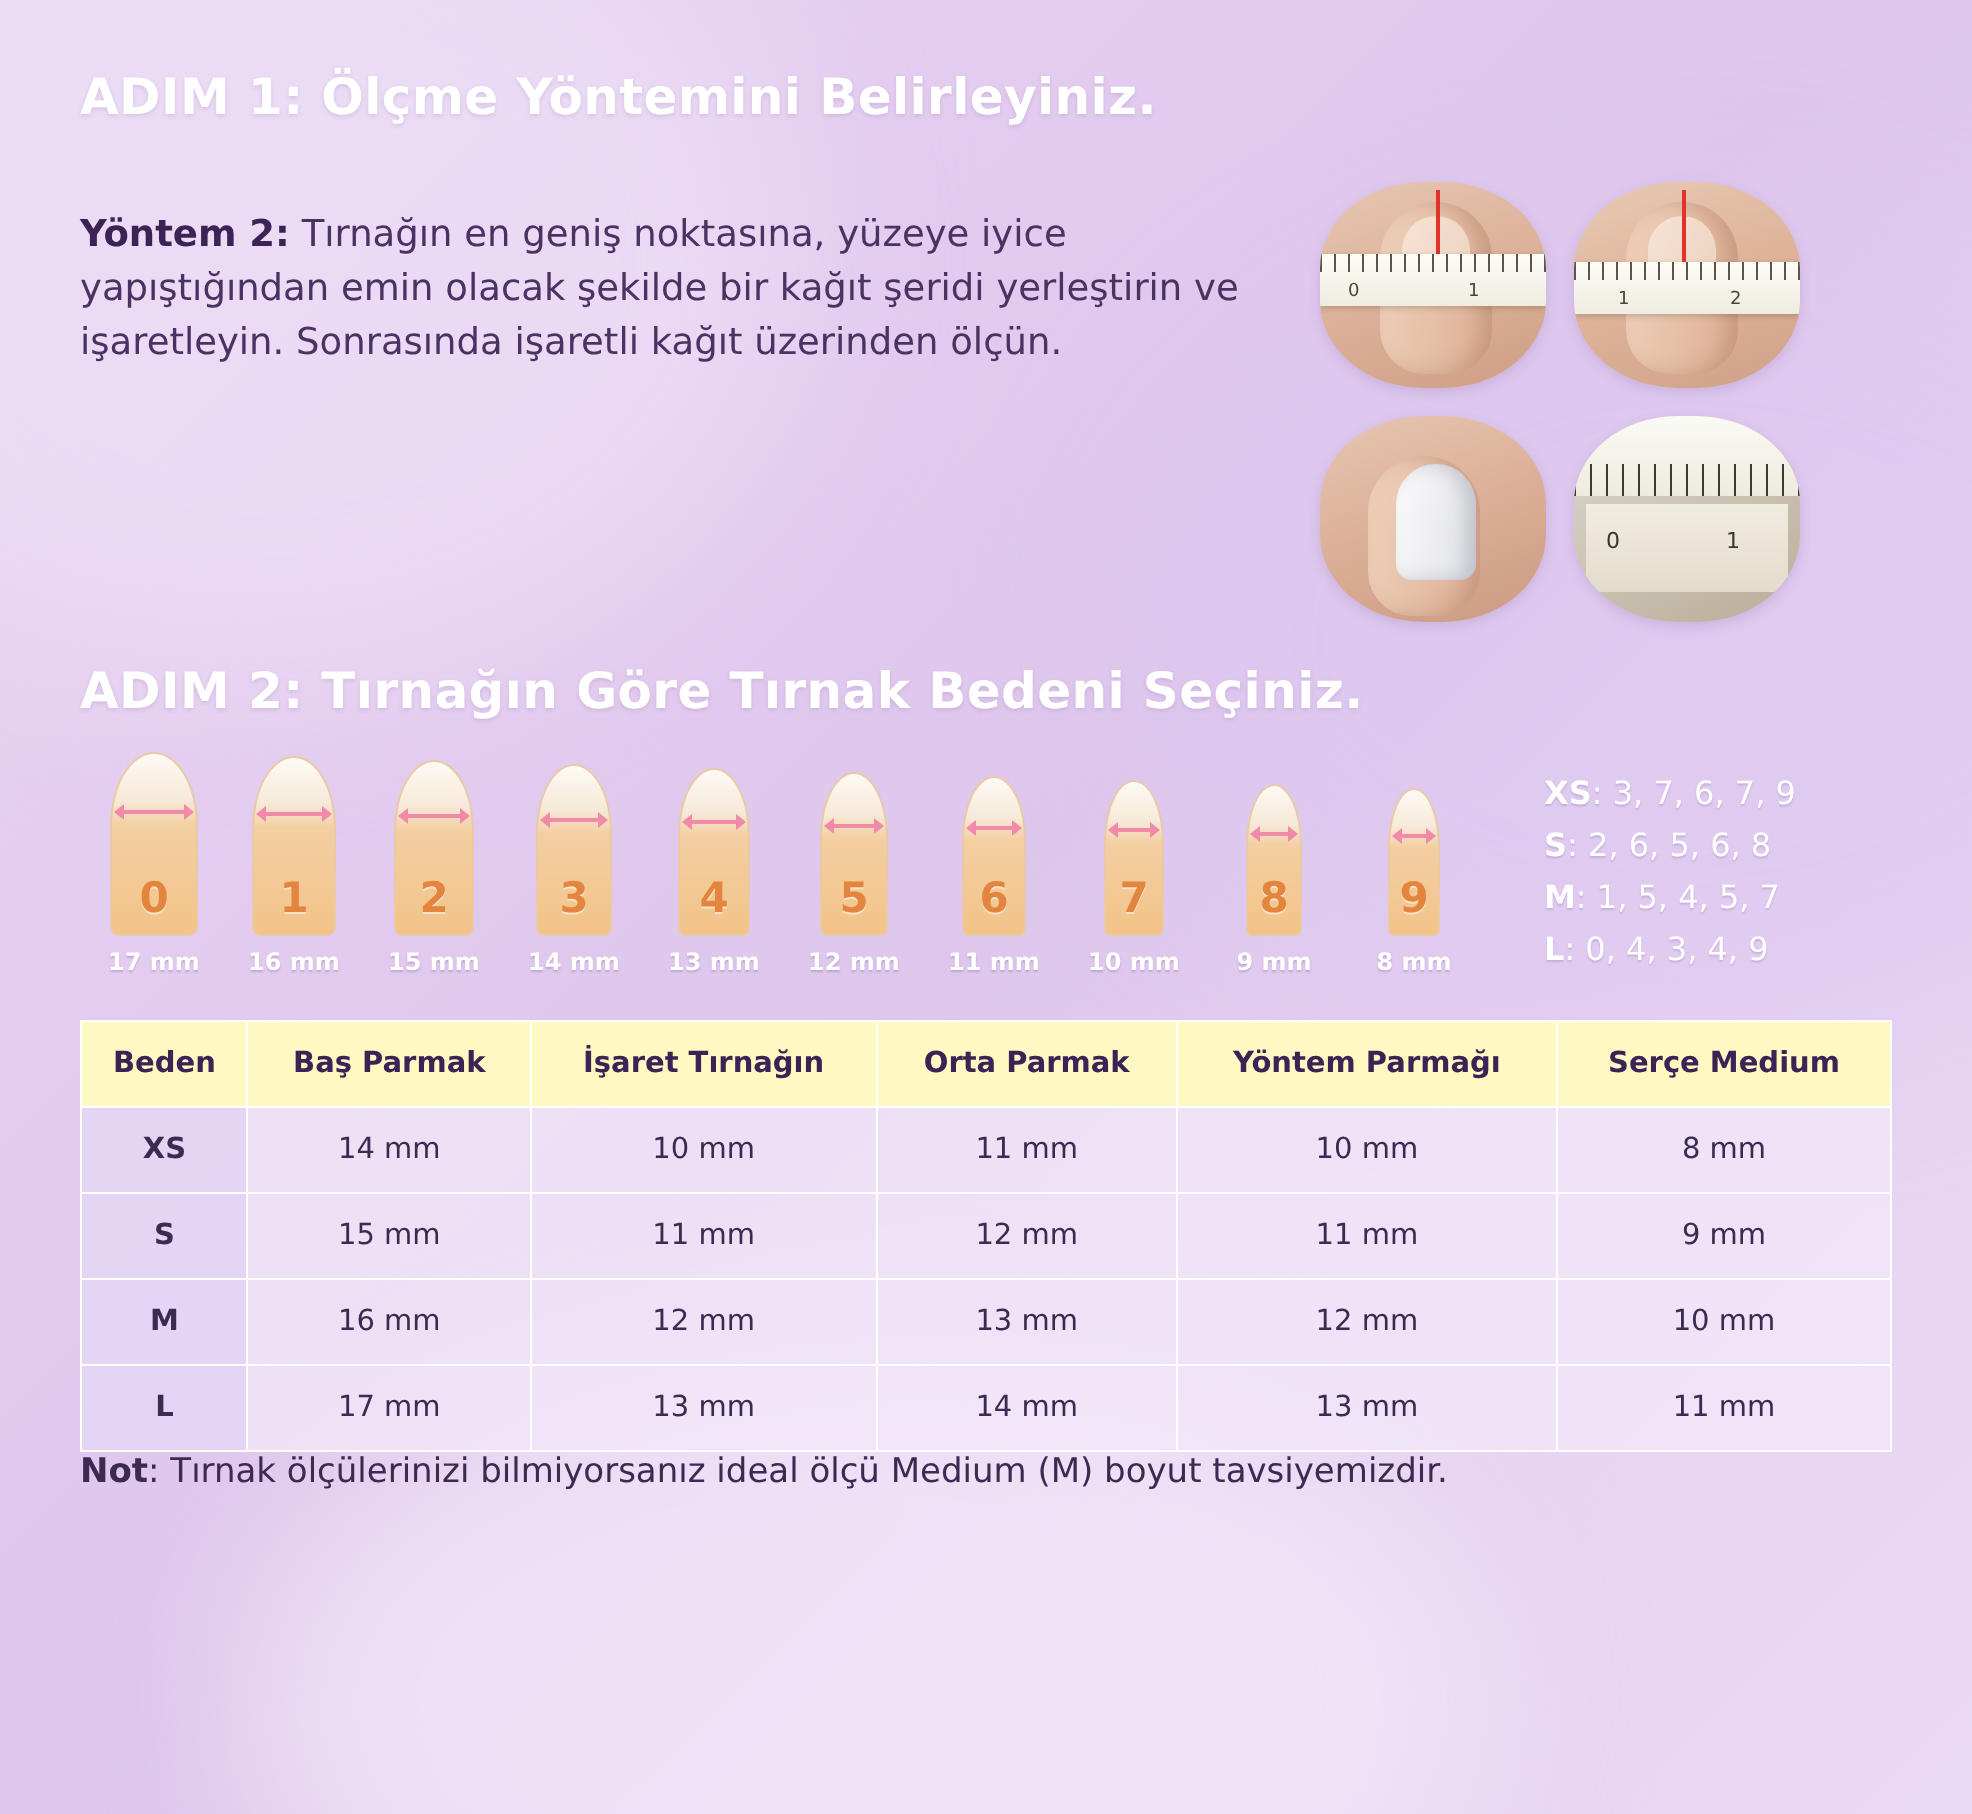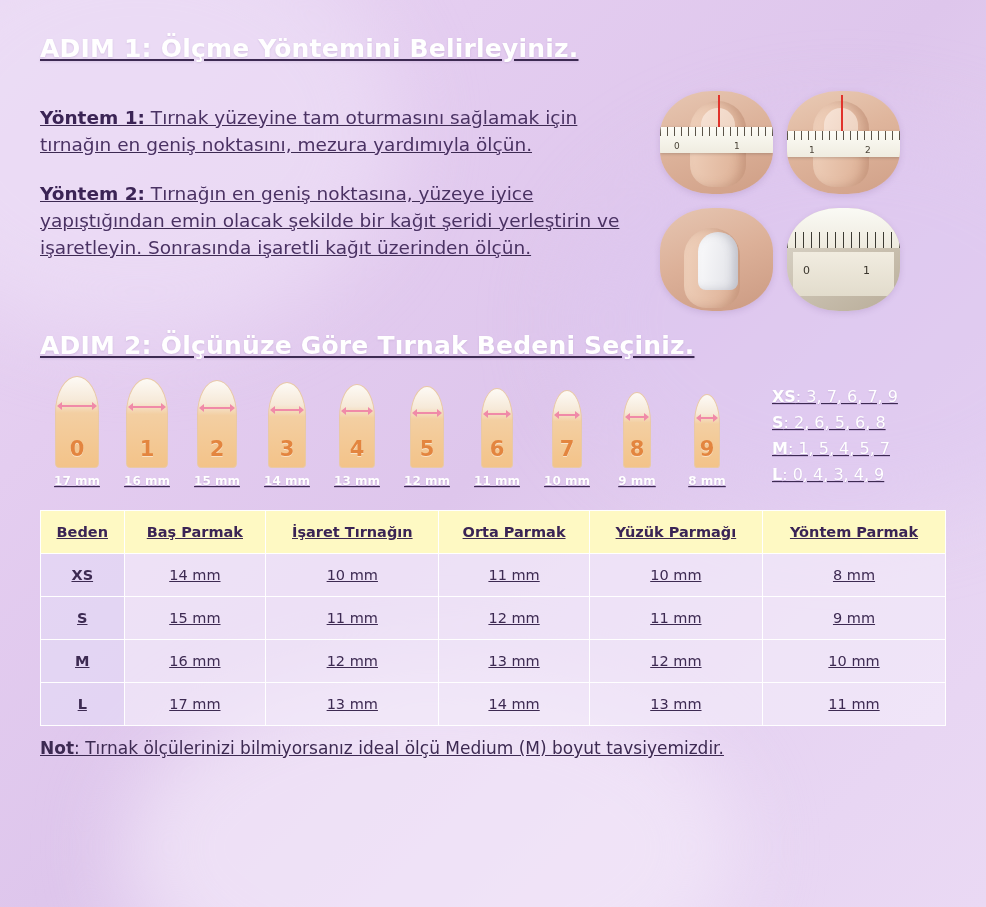--- a/index.html
+++ b/index.html
@@ -23,21 +23,20 @@
     pointer-events: none;
   }
   .blob1 { width: 520px; height: 420px; left: -120px; top: -80px; background: rgba(236, 221, 246, 0.75); }
   .blob2 { width: 560px; height: 400px; right: -140px; top: 120px; background: rgba(222, 200, 240, 0.6); }
   .blob3 { width: 620px; height: 360px; left: 120px; bottom: -120px; background: rgba(243, 234, 250, 0.7); }
 
   .page {
     position: relative;
     z-index: 2;
     padding: 34px 40px 0 40px;
-    text-decoration: underline;
   }
 
   h1.step-title {
     font-size: 25px;
     font-weight: bold;
     color: #ffffff;
     margin: 0 0 22px 0;
     letter-spacing: 0.2px;
     text-shadow: 0 1px 2px rgba(120, 90, 150, 0.18);
   }
@@ -232,42 +231,39 @@
     text-align: center;
     color: #3d2a52;
     background: rgba(240, 231, 249, 0.62);
   }
   table.size-table td.beden {
     font-weight: bold;
     background: rgba(226, 212, 244, 0.78);
   }
 
   .note {
-    margin-top: 12px;
+    margin-top: 0;
     font-size: 17px;
     color: #3d2a52;
   }
   .note b { font-weight: bold; }
 </style>
 </head>
 <body>
 
 <div class="bg-blob blob1"></div>
 <div class="bg-blob blob2"></div>
 <div class="bg-blob blob3"></div>
 
 <div class="page">
 
   <h1 class="step-title">ADIM 1: Ölçme Yöntemini Belirleyiniz.</h1>
 
   <div class="step1-wrap">
     <div class="method-col">
-      <p class="method">
-        <span class="lbl">Yöntem 1:</span><span> Tırnak yüzeyine tam oturmasını sağlamak için tırnağın en geniş noktasını, mezura yardımıyla ölçün.</span>
-      </p>
       <p class="method">
         <span class="lbl">Yöntem 2:</span><span> Tırnağın en geniş noktasına, yüzeye iyice yapıştığından emin olacak şekilde bir kağıt şeridi yerleştirin ve işaretleyin. Sonrasında işaretli kağıt üzerinden ölçün.</span>
       </p>
     </div>
 
     <div class="photo-grid">
       <div class="photo ph1">
         <div class="finger">
             <div class="nail"></div>
           </div>
@@ -300,21 +296,21 @@
         <div class="ruler4">
           <div class="ticks"></div>
         </div>
         <div class="paper-strip" style="top:44px;"></div>
         <div class="num" style="position:absolute; left:16px; top:56px; font-size:11px; color:#3a352c;">0</div>
         <div class="num" style="position:absolute; left:76px; top:56px; font-size:11px; color:#3a352c;">1</div>
       </div>
     </div>
   </div>
 
-  <h1 class="step-title step-title2">ADIM 2: Ölçünüze Göre Tırnak Bedeni Seçiniz.</h1>
+  <h1 class="step-title step-title2">ADIM 2: Tırnağın Göre Tırnak Bedeni Seçiniz.</h1>
 
   <div class="size-row">
     <div class="nails-strip" id="nails-strip">
         <div class="nail-item">
           <div class="nail-shape" style="width: 44px; height: 92px;">
             <div class="arrow" style="width: 32px; top: 28px;"></div>
             <div class="nail-num">0</div>
           </div>
           <div class="mm-label">17 mm</div>
         </div>
@@ -390,22 +386,22 @@
       </div>
   </div>
 
   <table class="size-table">
     <thead>
       <tr id="thead-row">
           <th>Beden</th>
           <th>Baş Parmak</th>
           <th>İşaret Tırnağın</th>
           <th>Orta Parmak</th>
-          <th>Yüzük Parmağı</th>
-          <th>Yöntem Parmak</th>
+          <th>Yöntem Parmağı</th>
+          <th>Serçe Medium</th>
         </tr>
     </thead>
     <tbody id="tbody">
         <tr>
           <td class="beden">XS</td>
           <td>14 mm</td>
           <td>10 mm</td>
           <td>11 mm</td>
           <td>10 mm</td>
           <td>8 mm</td>

